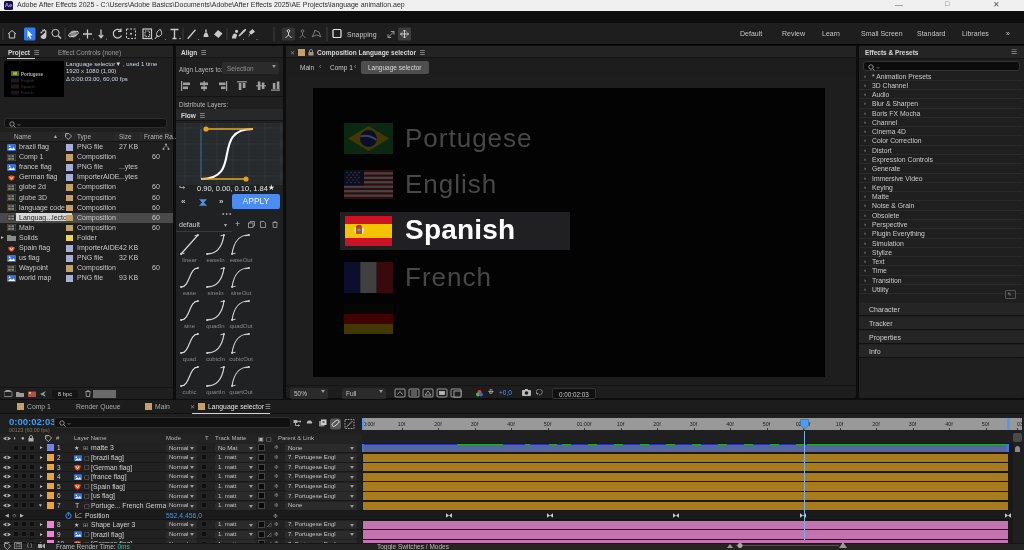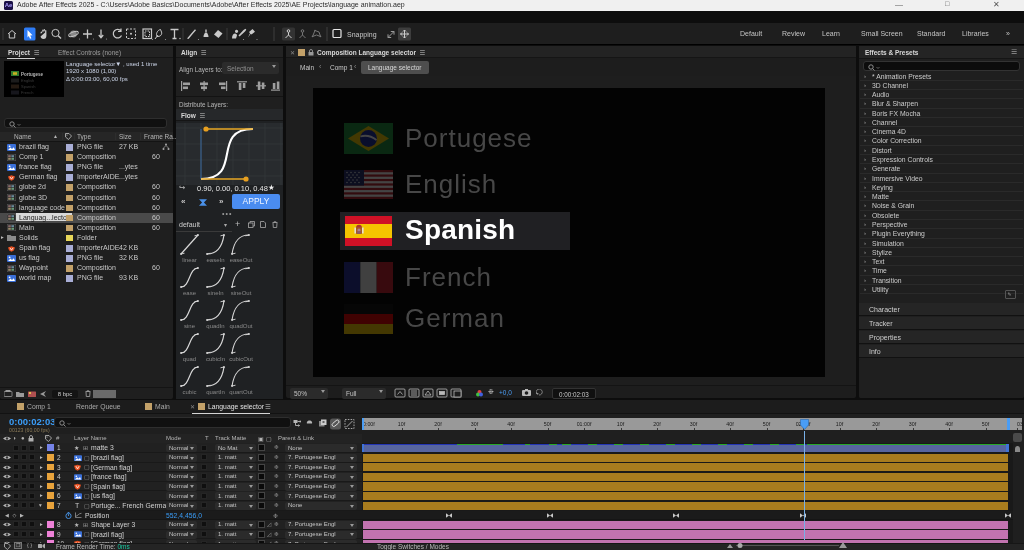--- a/index.html
+++ b/index.html
@@ -430,21 +430,21 @@
         <path d="M25 56 V6" stroke="#3a6aa0" stroke-width="1"></path>
         <path d="M25 56 C 68 56 34 6 77 6" stroke="#fff" stroke-width="2.1" fill="none"></path>
         <path d="M25 56 H70" stroke="#e8a824" stroke-width="1.6"></path>
         <path d="M30 6 H77" stroke="#e8a824" stroke-width="1.6"></path>
         <circle cx="30" cy="6" r="2.6" fill="#e8a020"></circle>
         <circle cx="70" cy="56" r="2.6" fill="#e8a020"></circle>
       </svg>
 
       <div style="position:absolute;left:0;top:74px;width:107px;font-size:7.5px;color:#e8e8e8;">
         <span style="position:absolute;left:3px;top:0;color:#bbb;">↪</span>
-        <span style="position:absolute;left:21px;top:1px;">0.90, 0.00, 0.10, 0.48</span>
+        <span style="position:absolute;left:21px;top:1px;">0.90, 0.00, 0.10, 1.84</span>
         <span style="position:absolute;left:92px;top:0;color:#f0f0f0;">★</span>
       </div>
 
       <div style="position:absolute;left:0;top:85px;width:107px;height:16px;">
         <span style="position:absolute;left:5px;top:3px;color:#c9c9c9;font-size:8px;font-weight:bold;">«</span>
         <svg style="position:absolute;left:23px;top:4.5px;" width="8" height="7" viewBox="0 0 10 8">
             <path d="M0 0 H10 L6.2 4 L10 8 H0 L3.8 4 Z" fill="#4a90e8"></path>
           </svg>
         <span style="position:absolute;left:43px;top:3px;color:#c9c9c9;font-size:8px;font-weight:bold;">»</span>
         <div style="position:absolute;left:56px;top:0;width:48px;height:15px;background:#4a8cf0;border-radius:2px;text-align:center;font-size:8.5px;color:#eef4ff;line-height:15px;">APPLY</div>
@@ -685,21 +685,20 @@
           <rect width="16.3" height="31" fill="#26309e"></rect>
             <rect x="16.3" width="16.4" height="31" fill="#eee"></rect>
             <rect x="32.7" width="16.3" height="31" fill="#cf2030"></rect>
         </svg>
         <div class="ctxt" style="top:175px;">French</div>
         <svg style="position:absolute;left:31px;top:216px;opacity:0.26;" width="49" height="30" viewBox="0 0 49 30">
           <rect width="49" height="10" fill="#111"></rect>
             <rect y="10" width="49" height="10" fill="#e00"></rect>
             <rect y="20" width="49" height="10" fill="#ffce00"></rect>
         </svg>
-        <div class="ctxt" style="top:216px;">German</div>
       </div>
     </div>
 
     <div style="position:absolute;left:0;top:339px;width:570px;height:13px;border-top:1px solid #141414;">
       <div class="dd" style="left:4px;top:1.5px;width:38px;height:11px;">
           <span style="position:absolute;left:4px;top:2px;">50%</span>
         </div>
       <div class="dd" style="left:56px;top:1.5px;width:44px;height:11px;">
           <span style="position:absolute;left:4px;top:2px;">Full</span>
         </div>

